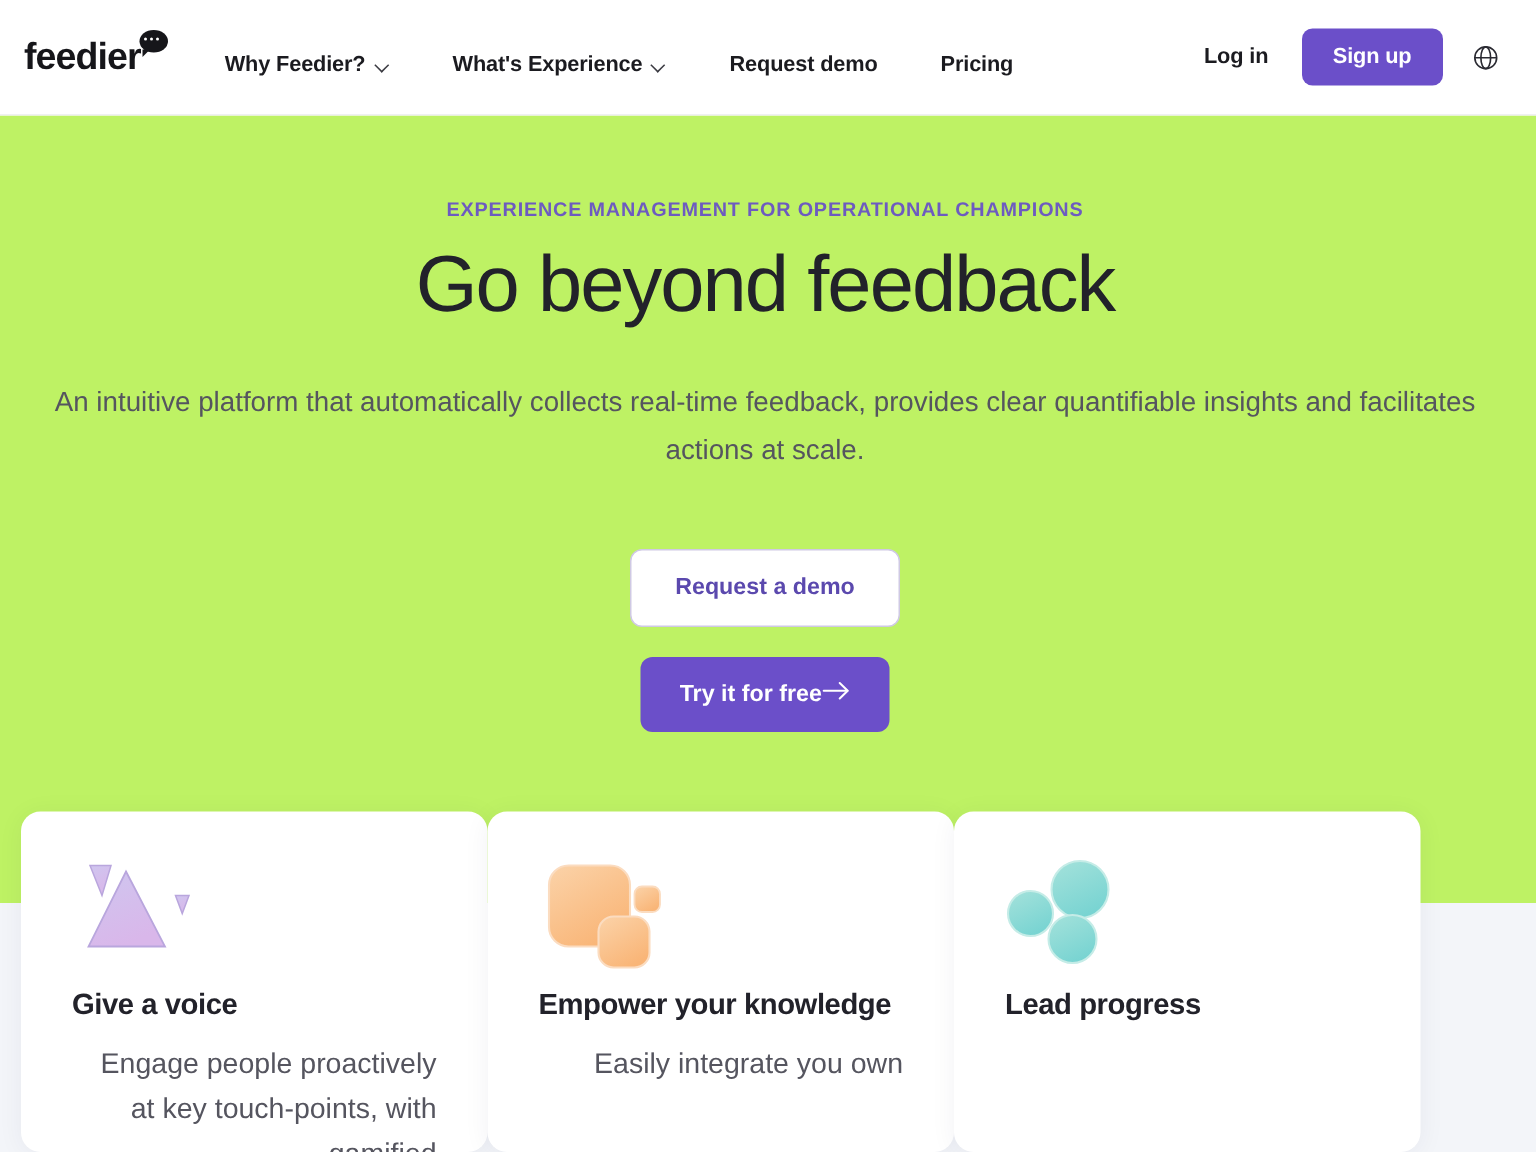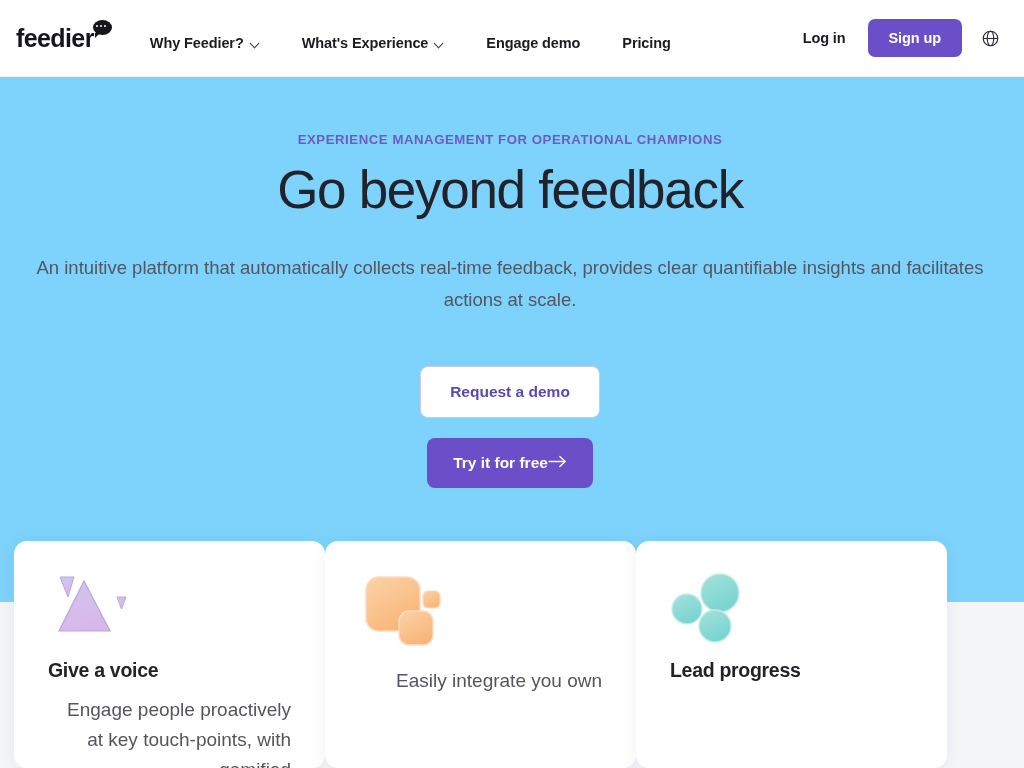--- a/index.html
+++ b/index.html
@@ -2,21 +2,21 @@
 <html><head>
 <meta charset="utf-8">
 <style>
   * { margin:0; padding:0; box-sizing:border-box; }
   html, body {
     width:1024px; height:768px;
     font-family:"Liberation Sans", sans-serif;
     background:#ffffff;
     overflow:hidden;
   }
-  .page { position:relative; width:1024px; height:768px; background:#7dd3fc; }
+  .page { position:relative; width:1024px; height:768px; background:#bef264; }
 
   
   .header {
     position:absolute; top:0; left:0; width:1024px; height:77px;
     background:#fff; border-bottom:1px solid #f0f0f2;
     display:flex; align-items:center; padding:0 16px;
     z-index:10;
   }
   .logo-wrap {
     position:relative; display:flex; align-items:flex-start;
@@ -147,21 +147,21 @@
     <div class="nav">
       <div class="nav-item">
         <span>Why Feedier?</span>
         <span class="chev"></span>
       </div>
       <div class="nav-item">
         <span>What's Experience</span>
         <span class="chev"></span>
       </div>
       <div class="nav-item">
-        <span>Engage demo</span>
+        <span>Request demo</span>
       </div>
       <div class="nav-item">
         <span>Pricing</span>
       </div>
     </div>
 
     <div class="spacer"></div>
 
     <div class="login">Log in</div>
     <button class="signup">Sign up</button>
@@ -223,20 +223,21 @@
             <linearGradient id="go" x1="0" y1="0" x2="0.6" y2="1">
               <stop offset="0%" stop-color="#fbd3a9"></stop>
                 <stop offset="100%" stop-color="#f9b577"></stop>
             </linearGradient>
           </defs>
           <rect x="7" y="8" width="54" height="54" rx="13" fill="url(#go)" stroke="#fbdcc0" stroke-width="1.4"></rect>
           <rect x="64" y="22" width="17" height="17" rx="5" fill="url(#go)" stroke="#fbdcc0" stroke-width="1.2"></rect>
           <rect x="40" y="42" width="34" height="34" rx="10" fill="url(#go)" stroke="#fbdcc0" stroke-width="1.4"></rect>
         </svg>
       </div>
+      <div class="card-title">Empower your knowledge</div>
       <div class="card-desc">Easily integrate you own</div>
     </div>
 
     <div class="card">
       <div class="card-icon">
         <svg width="90" height="82" viewBox="0 0 90 82" fill="none">
           <defs>
             <linearGradient id="gt" x1="0" y1="0" x2="0.5" y2="1">
               <stop offset="0%" stop-color="#a5e2db"></stop>
                 <stop offset="100%" stop-color="#79d4d2"></stop>

